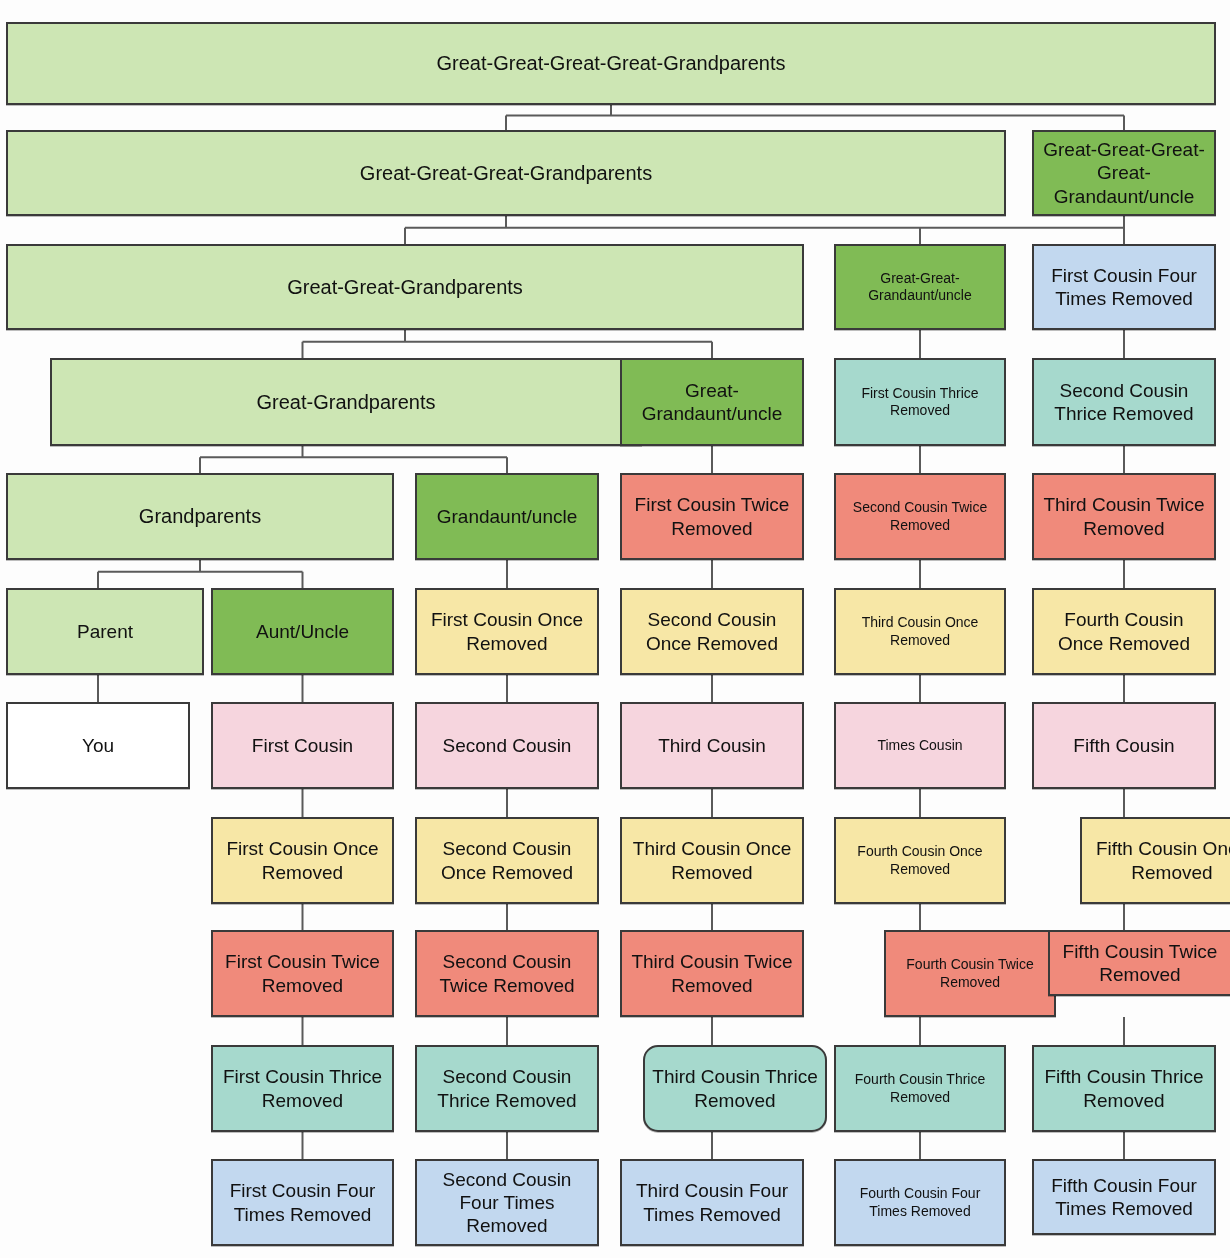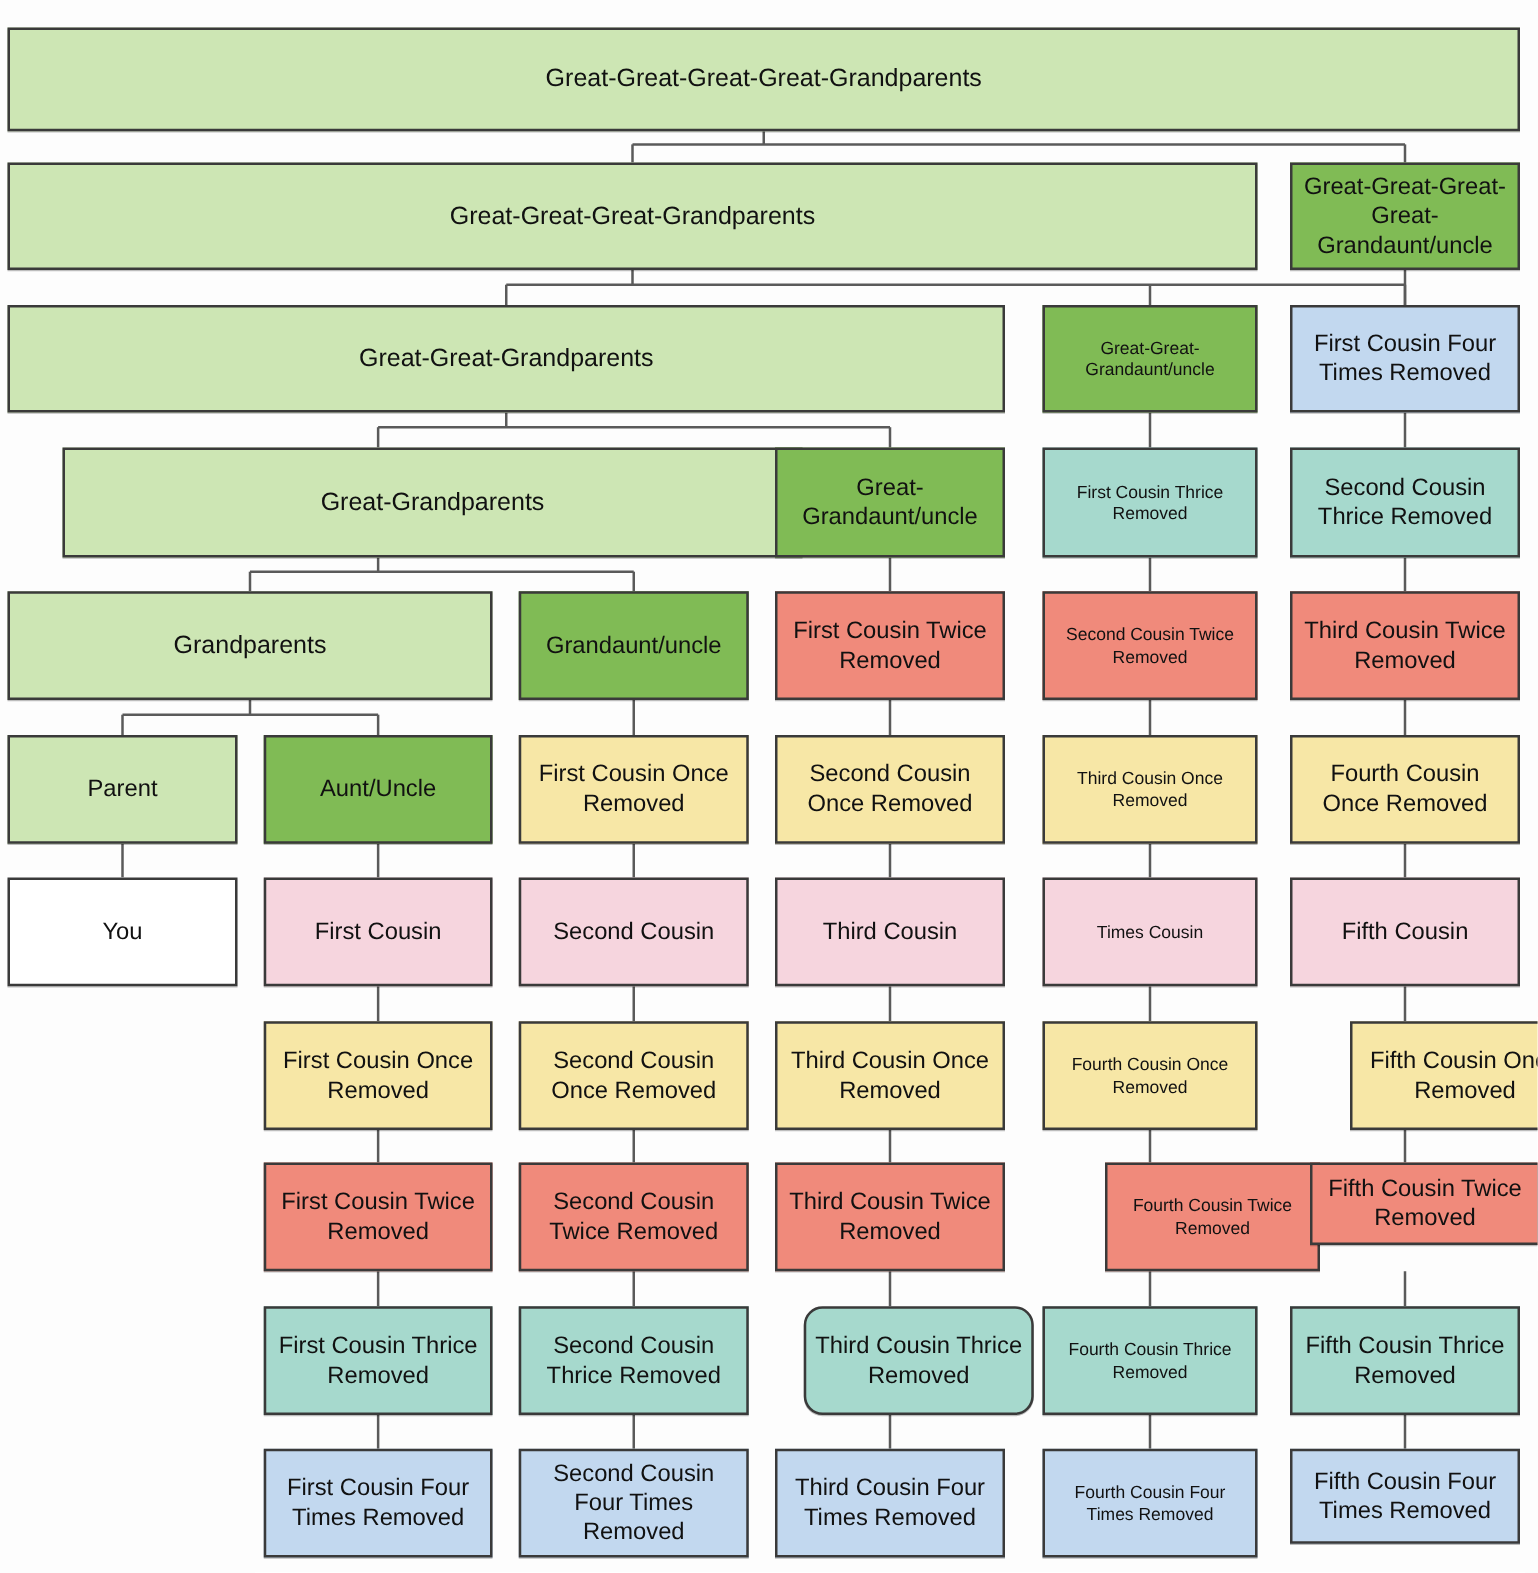--- a/index.html
+++ b/index.html
@@ -177,21 +177,21 @@
       </div>
       <div class="node c-salmon" style="left: 620px; top: 473px; width: 184px; height: 87px;">
         <span class="label">First Cousin Twice Removed</span>
       </div>
       <div class="node c-salmon narrow" style="left: 834px; top: 473px; width: 172px; height: 87px;">
         <span class="label">Second Cousin Twice Removed</span>
       </div>
       <div class="node c-salmon" style="left: 1032px; top: 473px; width: 184px; height: 87px;">
         <span class="label">Third Cousin Twice Removed</span>
       </div>
-      <div class="node c-lightgreen" style="left: 6px; top: 588px; width: 184px; height: 87px;">
+      <div class="node c-lightgreen" style="left: 6px; top: 588px; width: 198px; height: 87px;">
         <span class="label">Parent</span>
       </div>
       <div class="node c-darkgreen" style="left: 211px; top: 588px; width: 183px; height: 87px;">
         <span class="label">Aunt/Uncle</span>
       </div>
       <div class="node c-yellow" style="left: 415px; top: 588px; width: 184px; height: 87px;">
         <span class="label">First Cousin Once Removed</span>
       </div>
       <div class="node c-yellow" style="left: 620px; top: 588px; width: 184px; height: 87px;">
         <span class="label">Second Cousin Once Removed</span>

